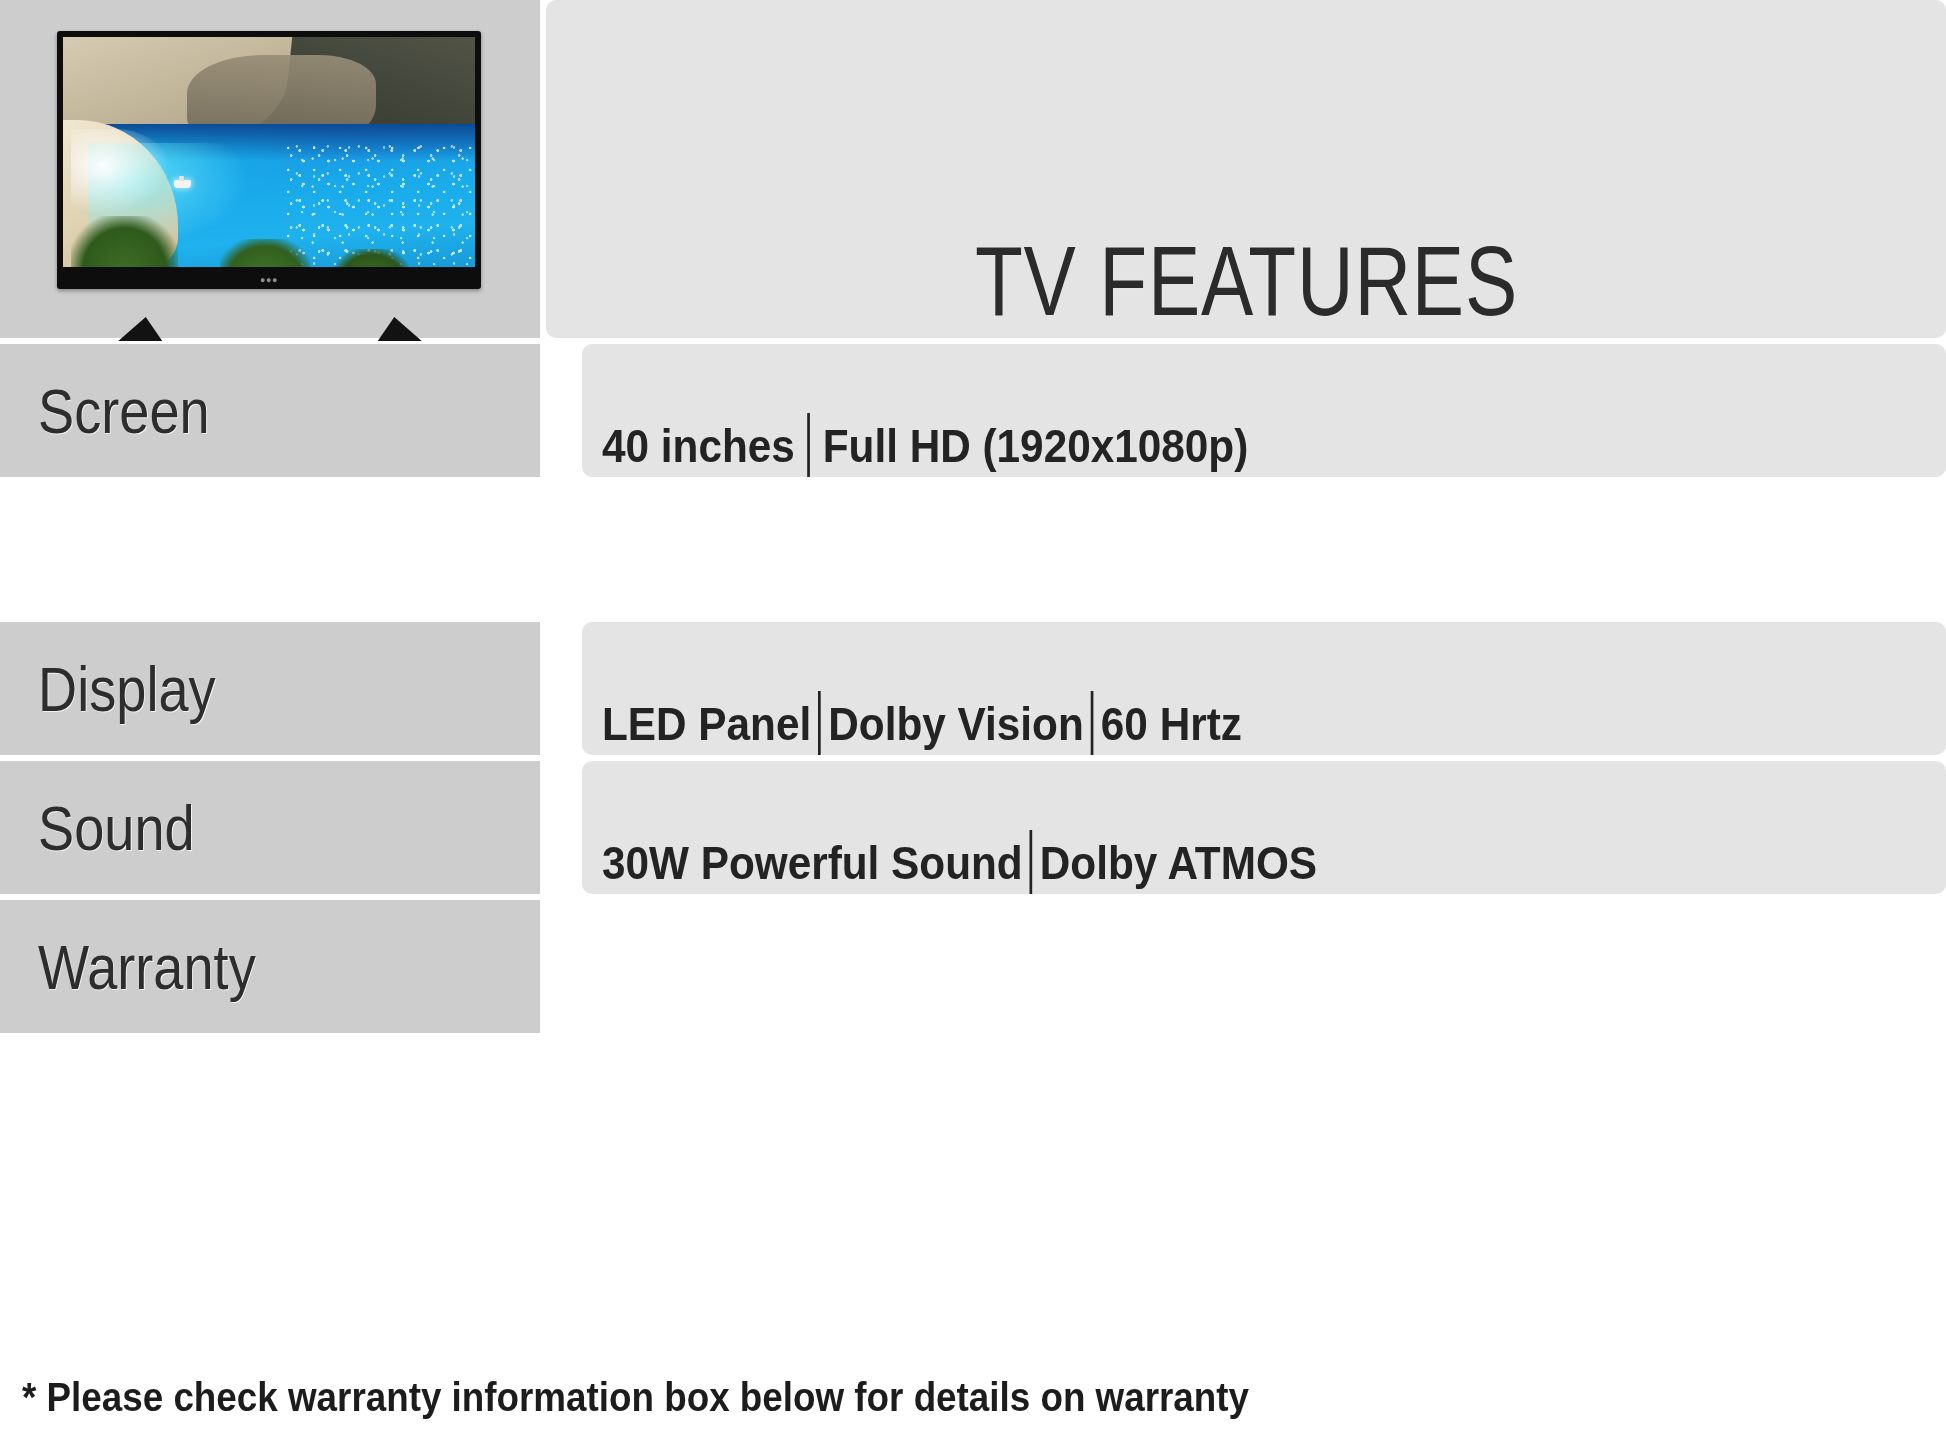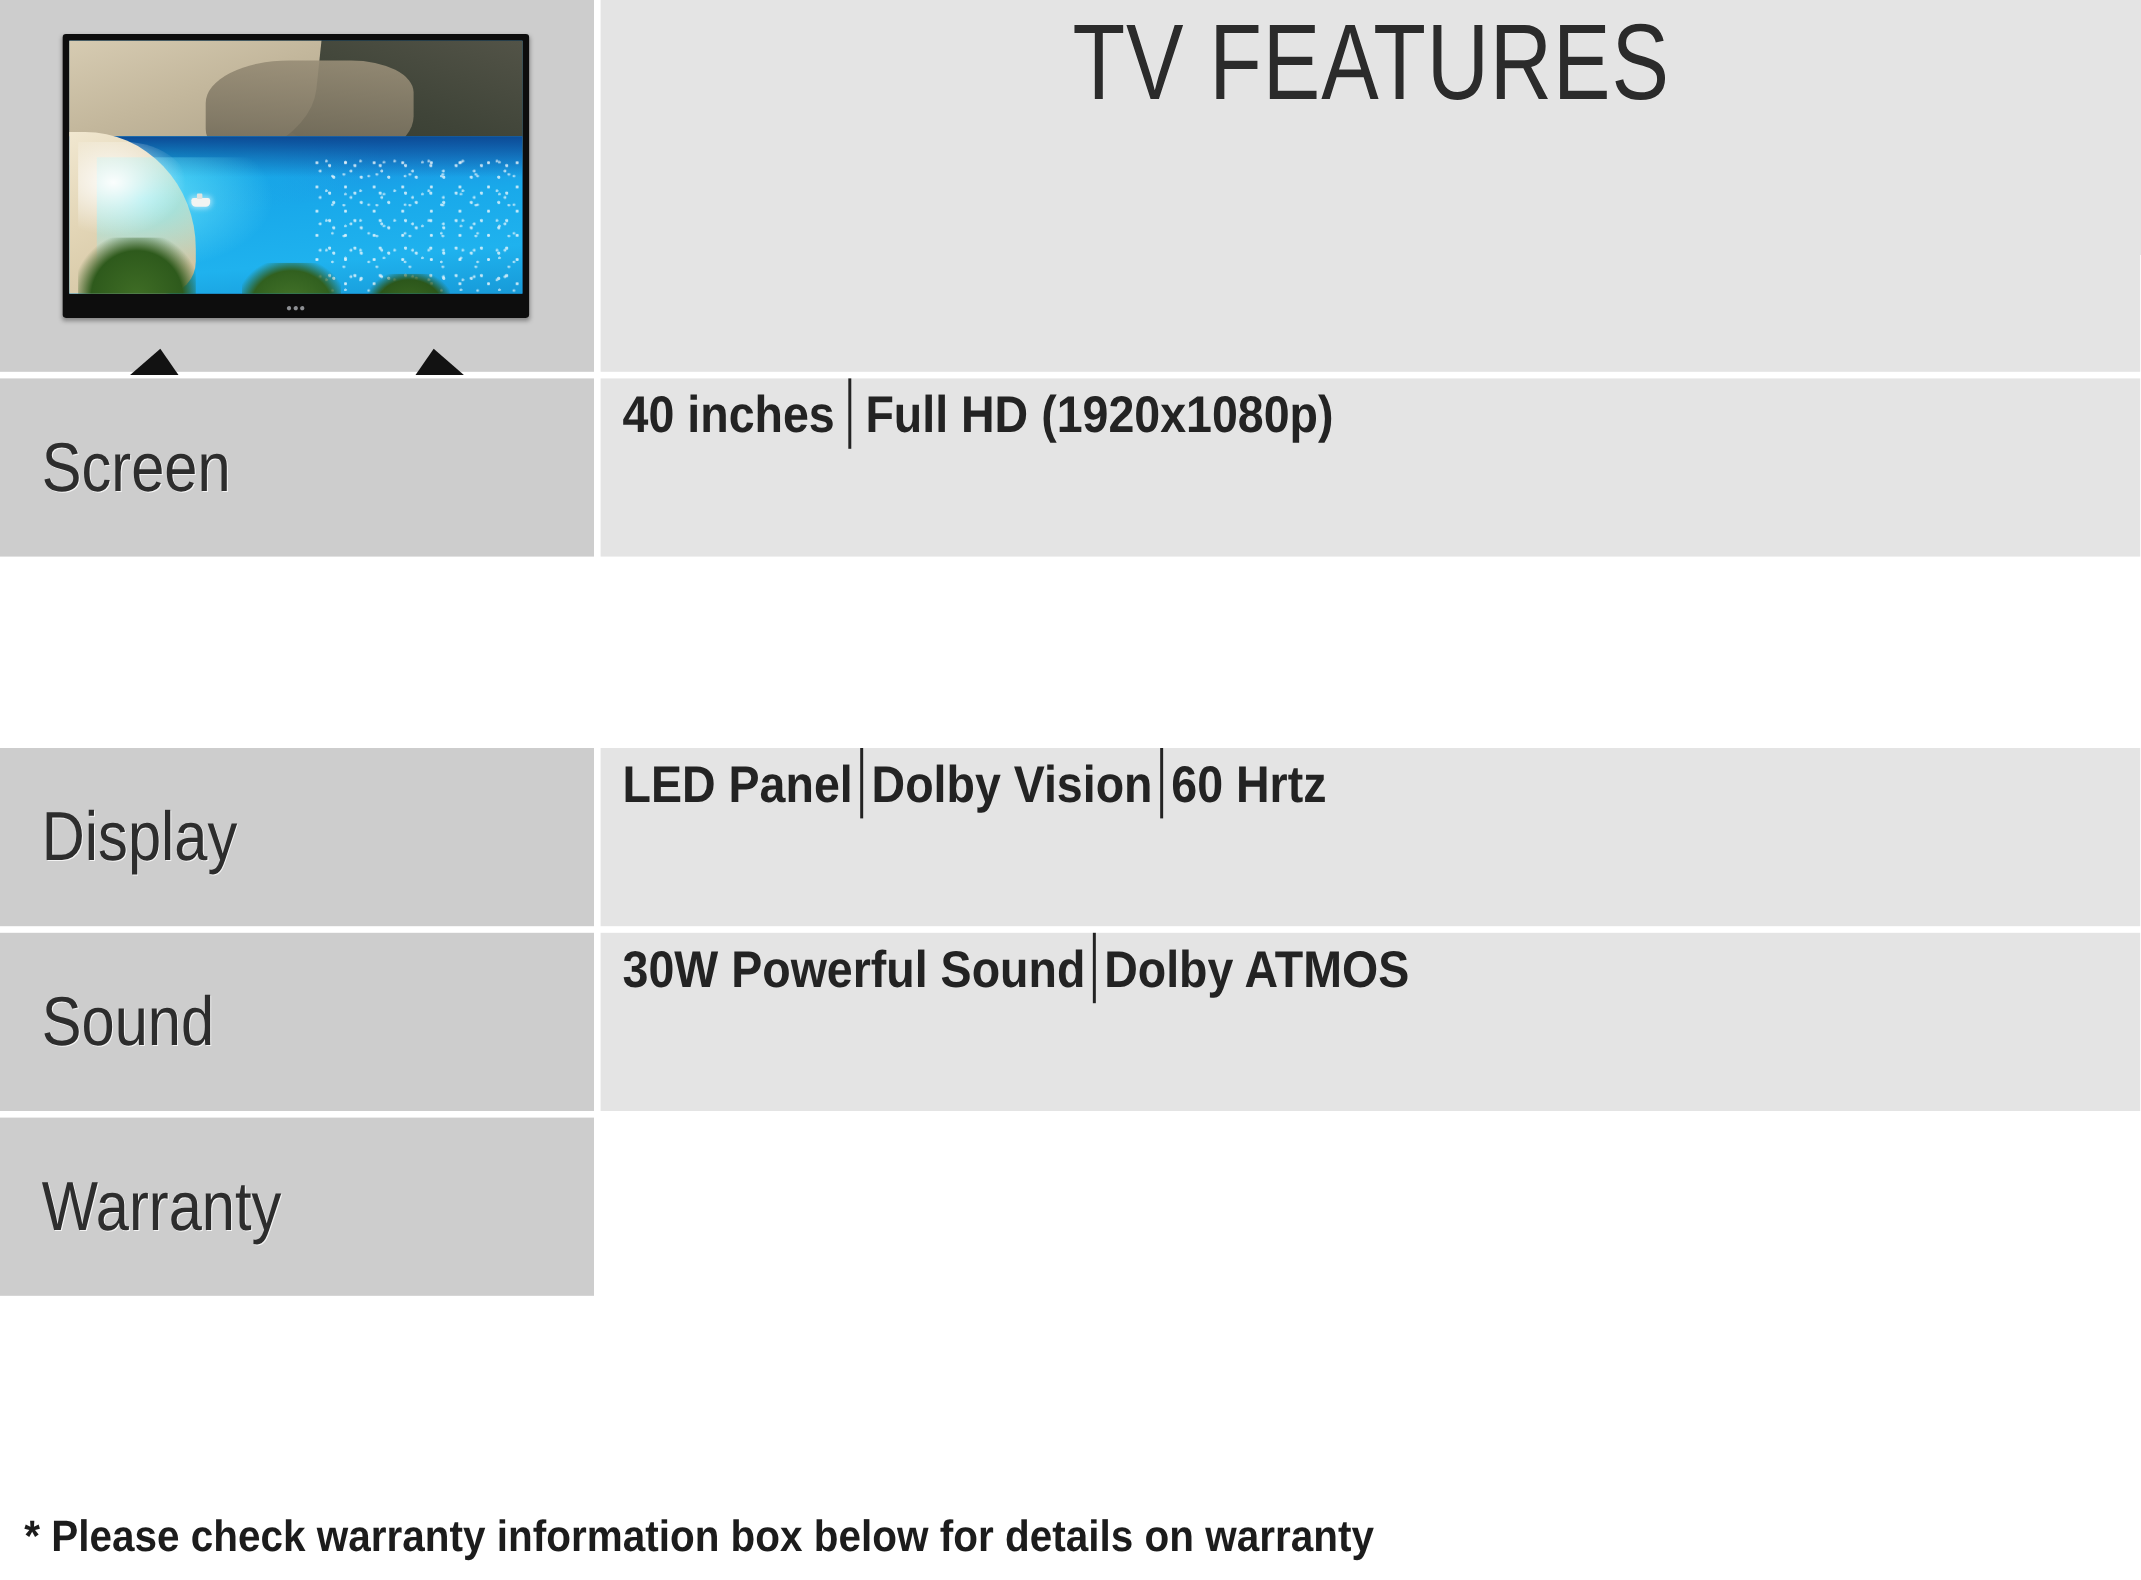--- a/index.html
+++ b/index.html
@@ -43,23 +43,24 @@
     display: flex;
     align-items: center;
     padding-left: 38px;
   }
 
   .cell-value {
     flex: 1 1 auto;
     background: #e4e4e4;
     box-sizing: border-box;
     display: flex;
-    align-items: flex-start;
+    align-items: flex-end;
     padding-left: 20px;
     margin-left: 6px;
+    border-radius: 10px;
   }
 
   
   .row-header { height: 338px; }
   .row-header .cell-label {
     padding-left: 0;
     justify-content: center;
   }
   .row-header .cell-value {
     justify-content: center;
@@ -72,21 +73,21 @@
     font-size: 98px;
     letter-spacing: 1px;
     color: #2b2b2b;
     transform: scaleX(0.80);
     transform-origin: center center;
     white-space: nowrap;
     text-shadow: 0 0 1px rgba(255,255,255,.9);
   }
 
   
-  .row-data { height: 162px; }
+  .row-data { height: 133px; gap: 36px; }
 
   .label-text {
     font-family: "Liberation Sans", sans-serif;
     font-weight: 400;
     font-size: 63px;
     color: #2d2d2d;
     transform: scaleX(0.86);
     transform-origin: left center;
     white-space: nowrap;
     text-shadow: 1px 1px 0 rgba(255,255,255,.75);

